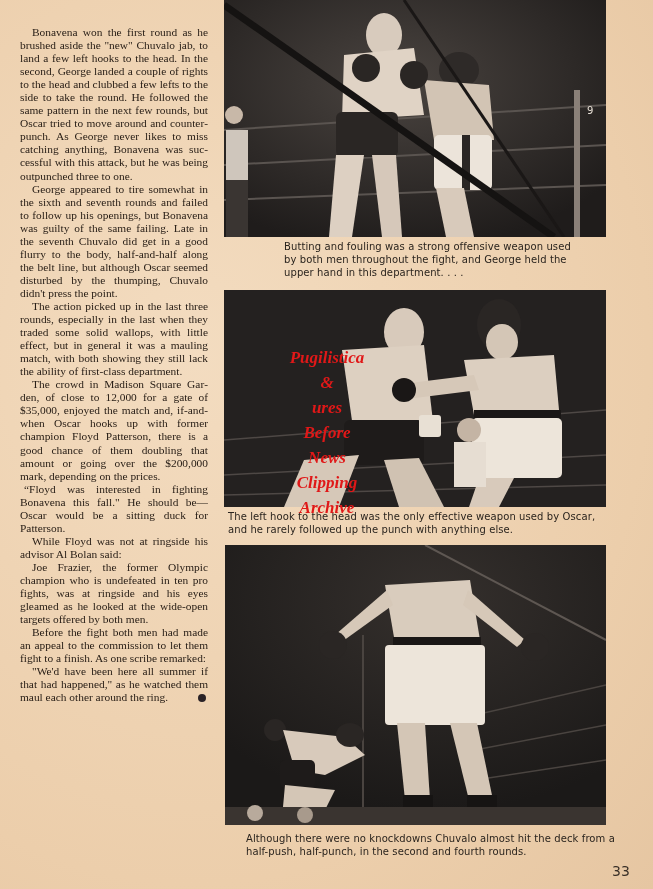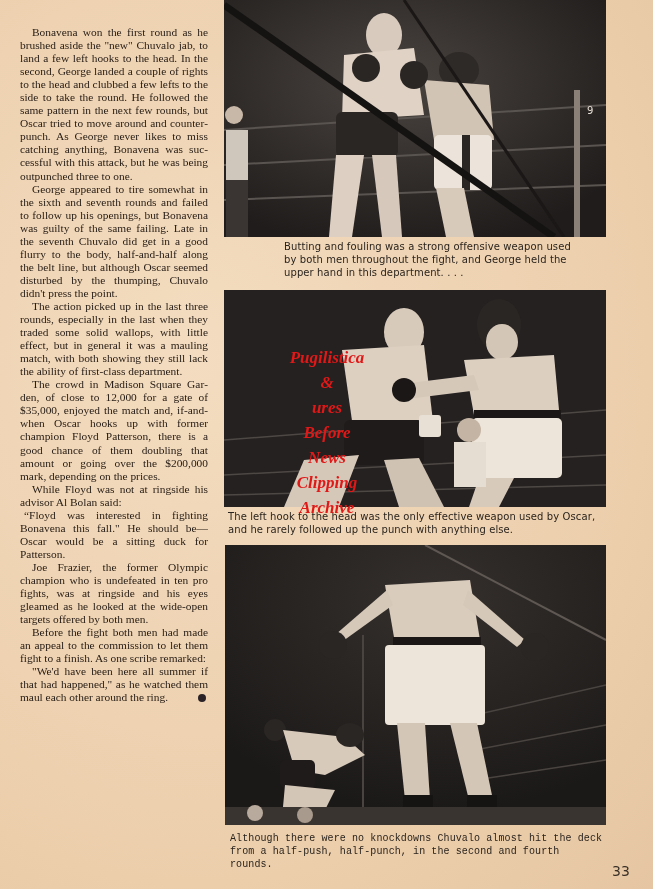--- a/index.html
+++ b/index.html
@@ -41,22 +41,22 @@
   .watermark span { display: block; text-align: center; }
 </style>
 </head>
 <body>
 
 <div class="col-text">
   <p>Bonavena won the first round as he brushed aside the "new" Chuvalo jab, to land a few left hooks to the head. In the second, George landed a cou­ple of rights to the head and clubbed a few lefts to the side to take the round. He followed the same pattern in the next few rounds, but Oscar tried to move around and counter­punch. As George never likes to miss catching anything, Bonavena was suc­cessful with this attack, but he was being outpunched three to one.</p>
   <p>George appeared to tire somewhat in the sixth and seventh rounds and failed to follow up his openings, but Bonavena was guilty of the same fail­ing. Late in the seventh Chuvalo did get in a good flurry to the body, half-and-half along the belt line, but al­though Oscar seemed disturbed by the thumping, Chuvalo didn't press the point.</p>
   <p>The action picked up in the last three rounds, especially in the last when they traded some solid wallops, with little effect, but in general it was a mauling match, with both show­ing they still lack the ability of first-class department.</p>
   <p>The crowd in Madison Square Gar­den, of close to 12,000 for a gate of $35,000, enjoyed the match and, if-and-when Oscar hooks up with former champion Floyd Patterson, there is a good chance of them doubling that amount or going over the $200,000 mark, depending on the prices.</p>
+  <p style="text-indent:4px">“Floyd was interested in fighting Bonavena this fall." He should be—Oscar would be a sitting duck for Patterson.</p>
   <p>While Floyd was not at ringside his advisor Al Bolan said:</p>
-  <p style="text-indent:4px">“Floyd was interested in fighting Bonavena this fall." He should be—Oscar would be a sitting duck for Patterson.</p>
   <p>Joe Frazier, the former Olympic champion who is undefeated in ten pro fights, was at ringside and his eyes gleamed as he looked at the wide-open targets offered by both men.</p>
   <p>Before the fight both men had made an appeal to the commission to let them fight to a finish. As one scribe remarked:</p>
   <p><span>"We'd have been here all summer if that had happened," as he watched them maul each other around the ring.</span> <span class="end-dot"></span></p>
 </div>
 
 <div class="photo" style="left:224px; top:0px; width:382px; height:237px;">
   <svg width="382" height="237" viewBox="0 0 382 237">
     <defs>
       <radialGradient id="g1" cx="45%" cy="35%" r="70%">
         <stop offset="0%" stop-color="#4a4440"></stop>
@@ -156,21 +156,21 @@
     <path d="M58 185 L120 192 L140 210 L100 230 L70 225 Z" fill="#d8cabb"></path>
     <ellipse cx="125" cy="190" rx="14" ry="12" fill="#2a2624"></ellipse>
     <rect x="55" y="215" width="35" height="28" fill="#1e1b1a" rx="5"></rect>
     <path d="M60 240 L110 245 L100 265 L58 262 Z" fill="#d4c6b6"></path>
 
     <rect x="0" y="262" width="381" height="18" fill="#3a3430"></rect>
     <circle cx="30" cy="268" r="8" fill="#b8aa9c"></circle>
     <circle cx="80" cy="270" r="8" fill="#a89a8c"></circle>
   </svg>
 </div>
-<div class="caption" style="left:230px; top:832px; width:375px;font-family:Liberation Mono, monospace;">Although there were no knockdowns Chuvalo almost hit the deck from a half-push, half-punch, in the second and fourth rounds.</div>
+<div class="caption" style="left:246px; top:832px; width:375px;">Although there were no knockdowns Chuvalo almost hit the deck from a half-push, half-punch, in the second and fourth rounds.</div>
 
 <div class="watermark">
   <span>Pugilistica</span>
   <span>&amp;</span>
   <span>ures</span>
   <span>Before</span>
   <span>News</span>
   <span>Clipping</span>
   <span>Archive</span>
 </div>

